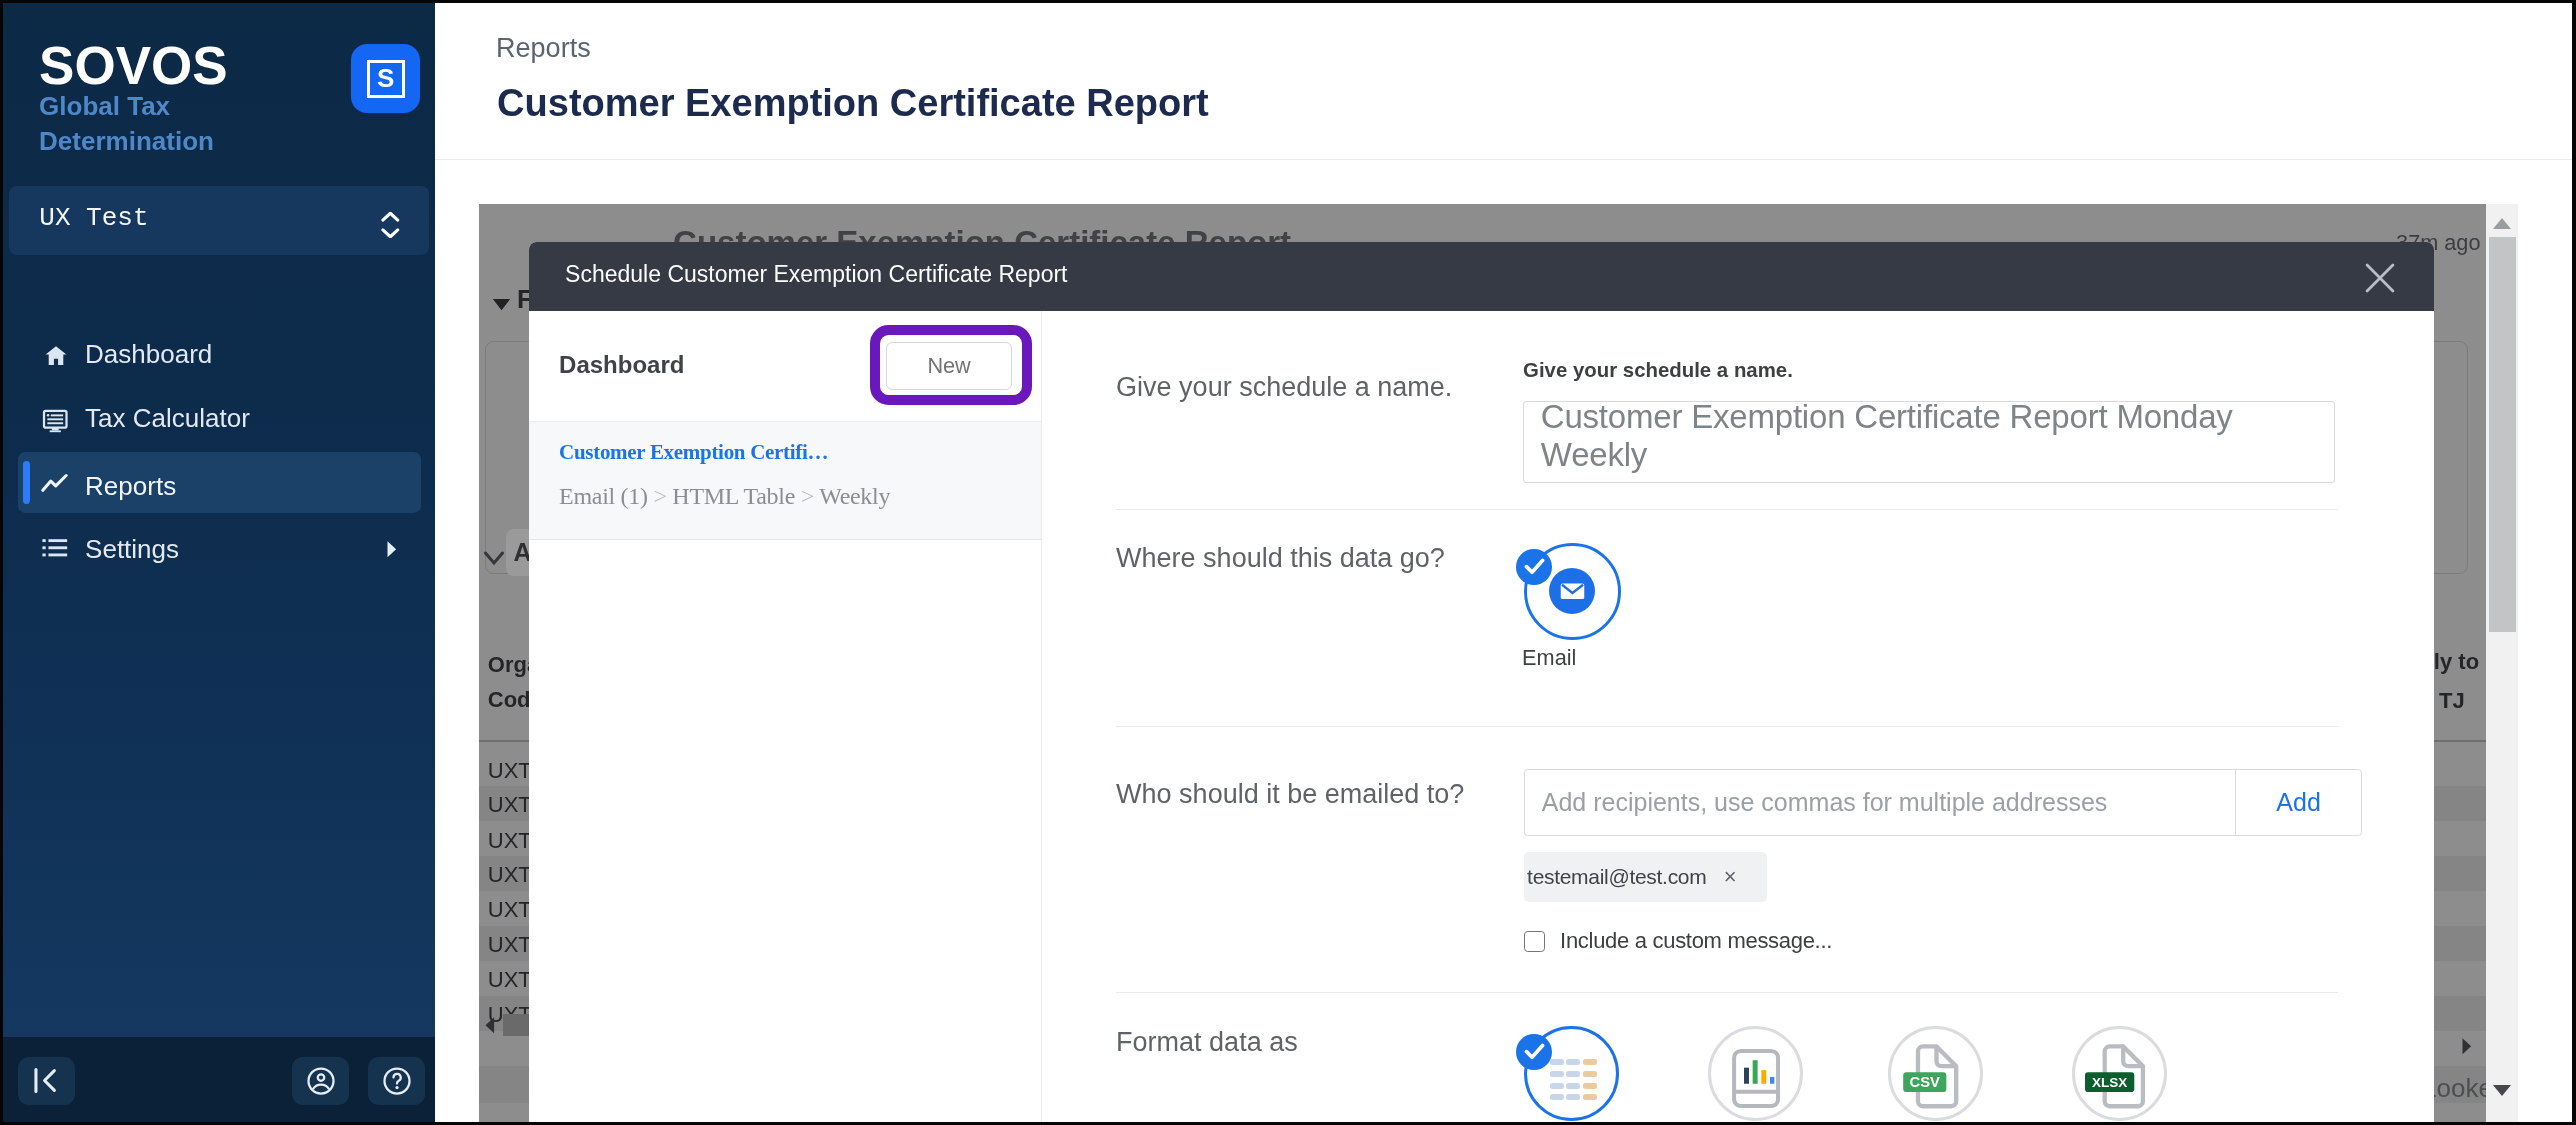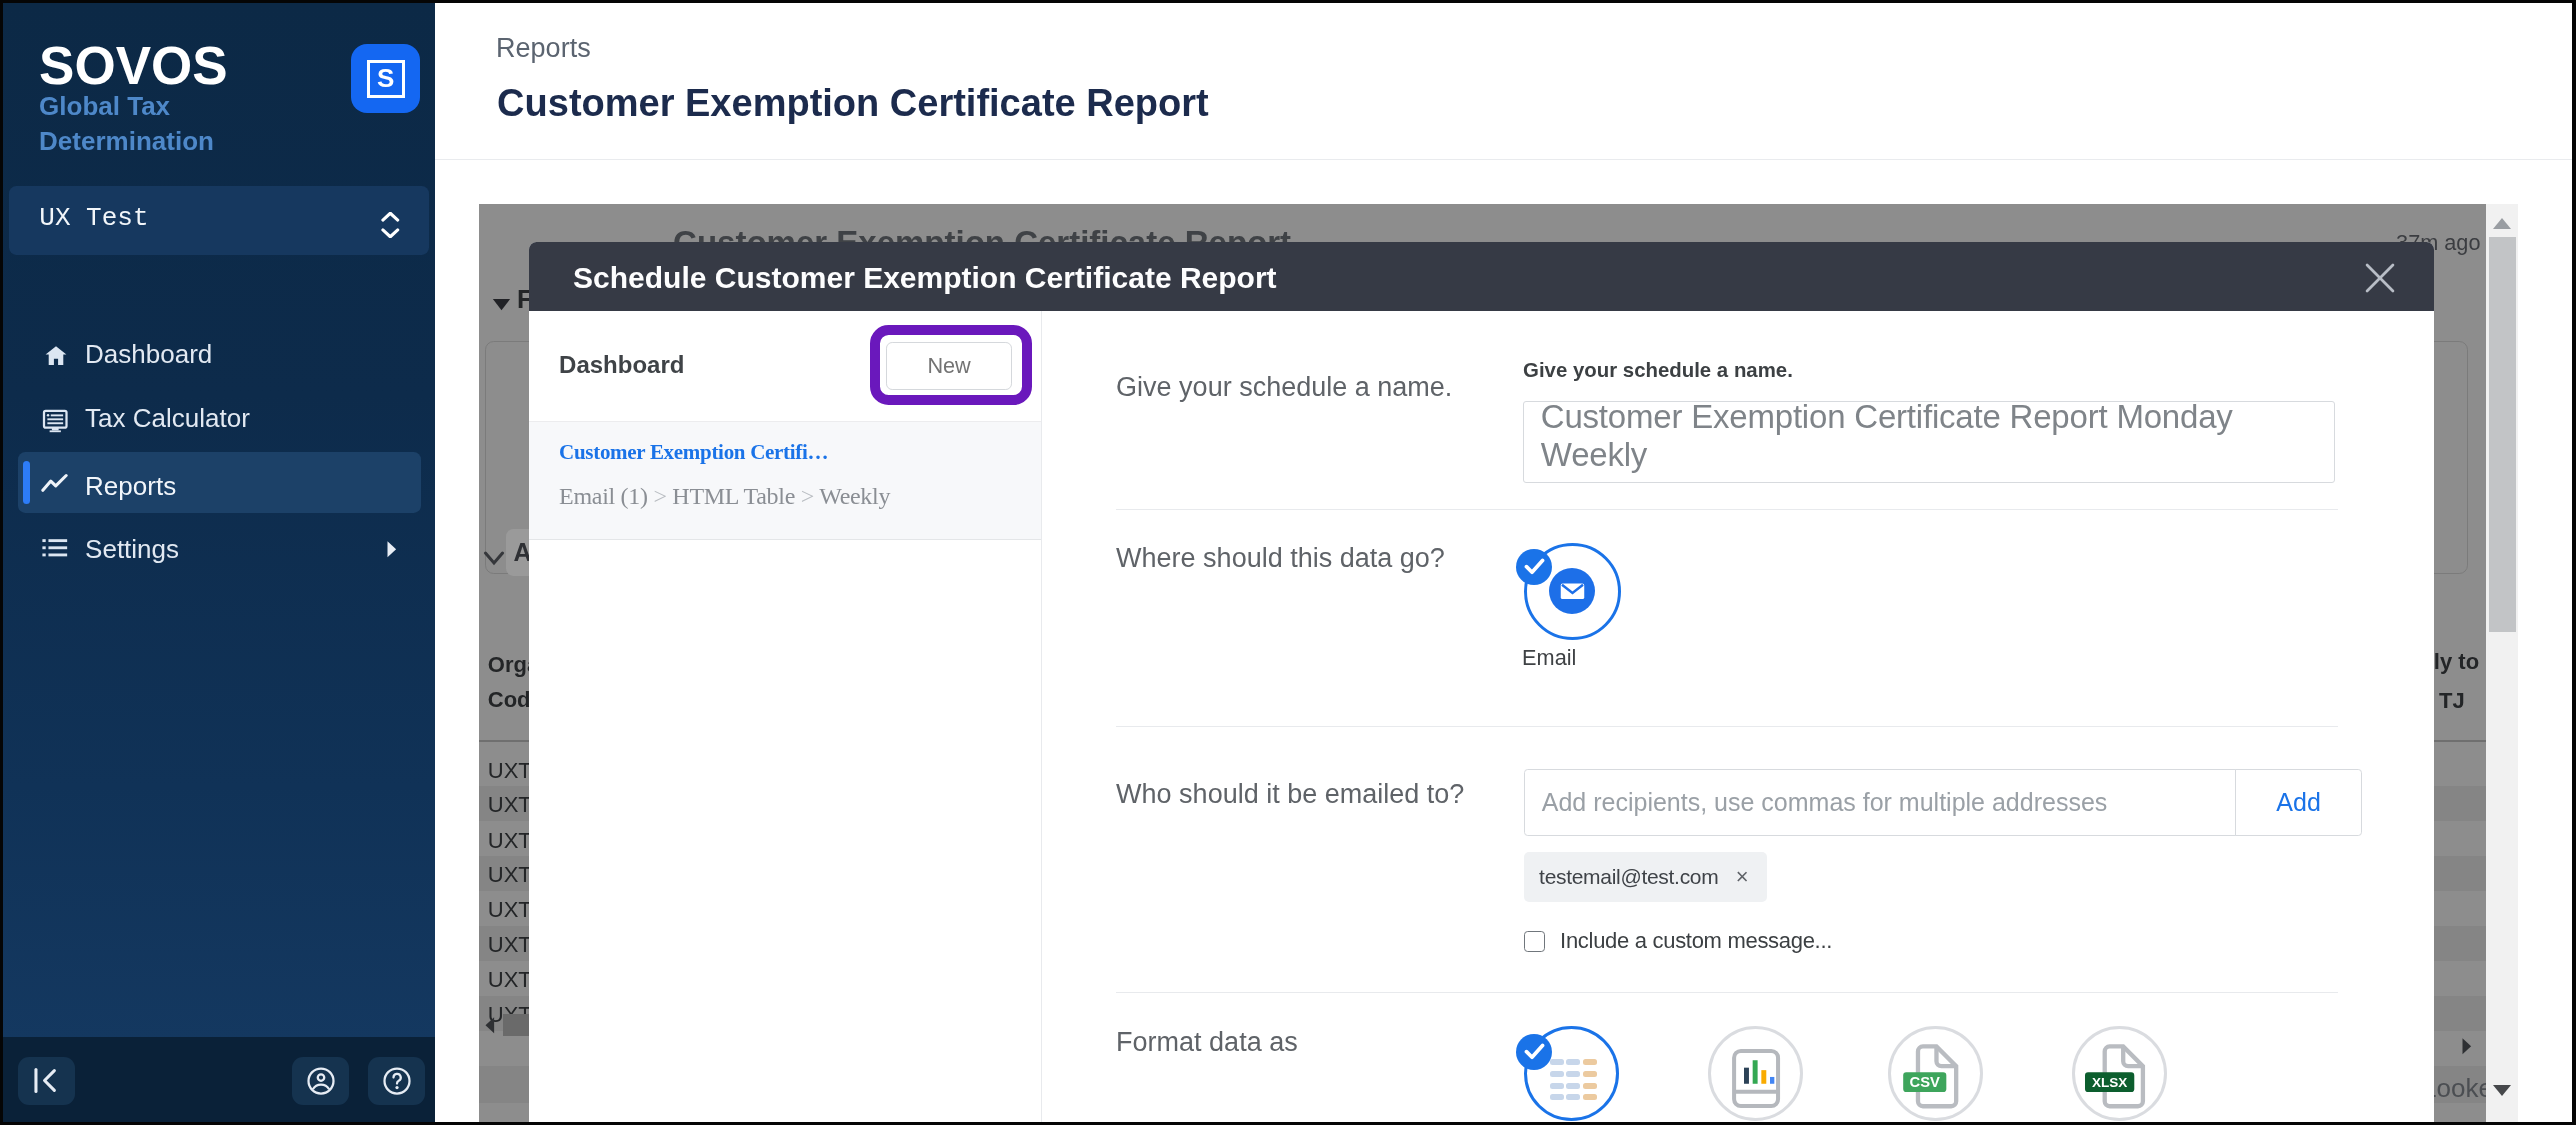--- a/index.html
+++ b/index.html
@@ -33,21 +33,21 @@
   #ov { left:476px; top:201px; width:2007px; height:918px; background:#8d8d8d; overflow:hidden; }
   .ovtxt { color:#232527; }
 
   
   #sb { left:2483px; top:201px; width:32px; height:918px; background:#f1f1f1; }
 
   
   #modal { left:526px; top:239px; width:1905px; height:880px; background:#fff;
     border-radius:7.4px 7.4px 0 0; overflow:hidden; }
   #mhead { left:0; top:0; width:1905px; height:69px; background:#363a45; }
-  #mtitle { left:44px; top:19px; font-size:30px; font-weight:bold; color:#fdfdfe; }
+  #mtitle { left:36px; top:19px; font-size:23px; font-weight:normal; color:#fdfdfe; }
   #vdiv { left:512px; top:69px; width:1.2px; height:812px; background:#e8eaed; }
   #schedules { left:30px; top:109px; font-size:24px; font-weight:bold; color:#3f4347; }
   #newbtn { left:357px; top:100px; width:126px; height:48px; border:1.2px solid #d5d8dc; border-radius:6.2px;
     display:flex; align-items:center; justify-content:center; font-size:21.7px; color:#737373; }
   #listrow { left:0; top:179px; width:512px; height:119px; background:#f7f8fa;
     border-top:0.6px solid #ececee; border-bottom:0.6px solid #e4e6e8;font-family:Liberation Serif, serif; }
   #listlink { left:30px; top:18px; font-size:21px; font-weight:bold; color:#1a73e8; letter-spacing:-0.3px; }
   #listsub { left:30px; top:61px; font-size:24px; color:#8a8e94; letter-spacing:-0.3px; }
   .sep { color:#b9bdc2; }
   .rlabel { font-size:27px; color:#5f6368; }
@@ -61,21 +61,21 @@
   .badge { width:36px; height:36px; border-radius:50%; background:#1a73e8;
     display:flex; align-items:center; justify-content:center; }
   #elabel { left:993px; top:403px; width:97px; font-size:21.7px; color:#3f4245; }
   #whoinput { left:995px; top:527px; width:712px; height:67px; border:1.2px solid #d7dade;
     border-radius:3.7px 0 0 3.7px; display:flex; align-items:center; padding-left:16.7px;
     font-size:25px; color:#9aa0a6; }
   #addbtn { left:1706px; top:527px; width:127px; height:67px; border:1.2px solid #d7dade;
     border-radius:0 3.7px 3.7px 0; display:flex; align-items:center; justify-content:center;
     font-size:25px; color:#1a73e8; }
   #chip { left:995px; top:610px; width:243px; height:50px; background:#eff1f3; border-radius:5px;
-    display:flex; align-items:center; padding-left:15px; font-size:21px; color:#3f4348; letter-spacing:-0.3px; }
+    display:flex; align-items:center; padding-left:3px; font-size:21px; color:#3f4348; letter-spacing:-0.3px; }
   #chip .x { margin-left:17.3px; color:#5f6368; font-size:22px; }
   #cbox { left:995px; top:689px; width:21px; height:21px; border:1.9px solid #70767c; border-radius:3.7px; }
   #cblabel { left:1031px; top:686px; font-size:22px; color:#3c4043; letter-spacing:-0.3px; }
   .fmtring { top:784px; width:95px; height:95px; border-radius:50%; }
   .ringblue { border:3.1px solid #1a73e8; }
   .ringgray { border:3.1px solid #dadce0; }
   .dash { height:5.6px; border-radius:2.5px; }
 </style>
 </head>
 <body>

